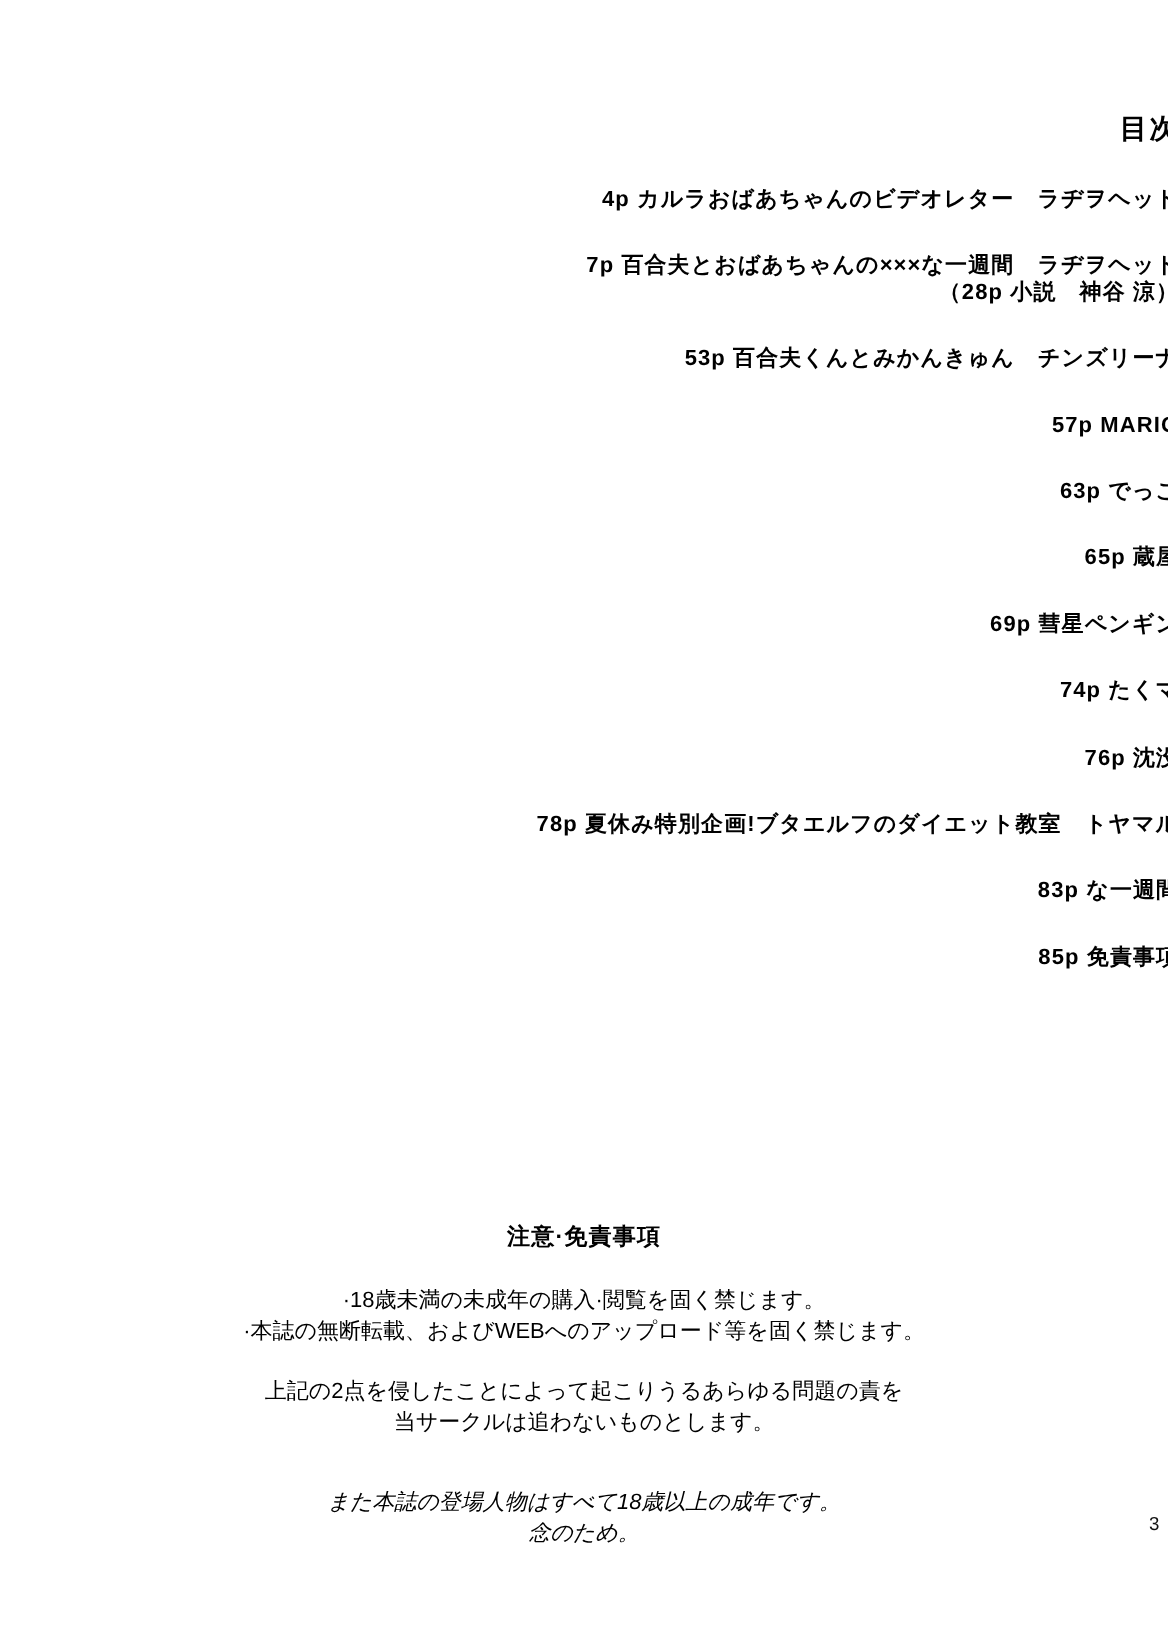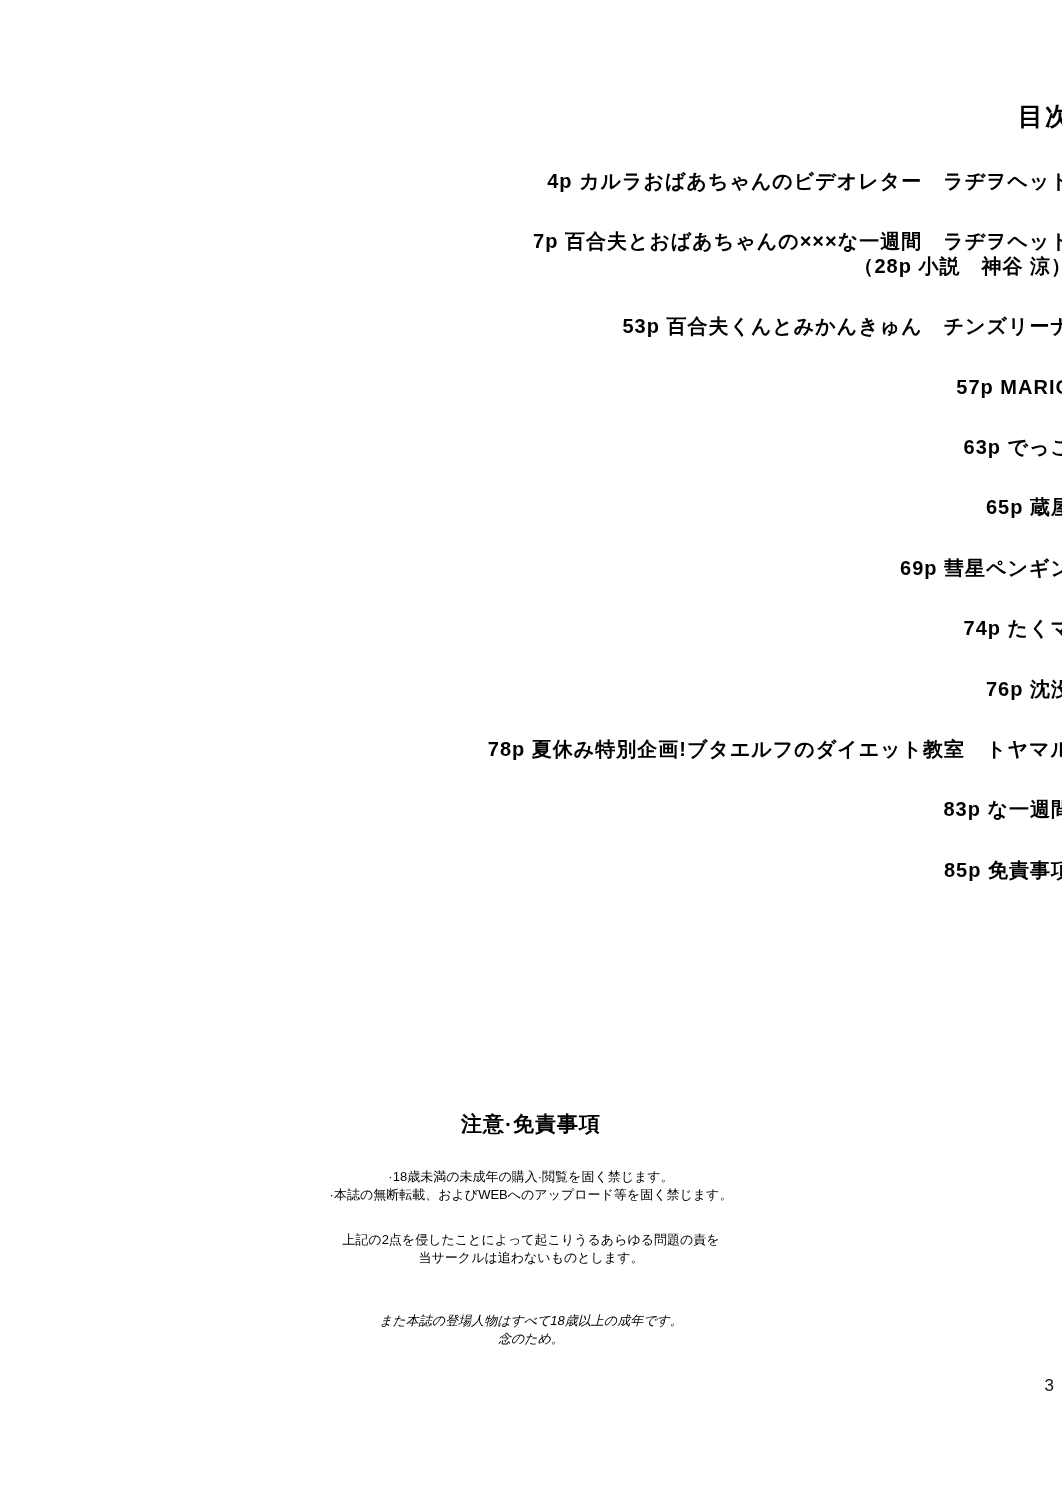--- a/index.html
+++ b/index.html
@@ -58,21 +58,21 @@
     width: 1062px;
     text-align: center;
   }
   .notice-title {
     font-size: 21px;
     font-weight: bold;
     margin: 0 0 30px 0;
     letter-spacing: 1px;
   }
   .notice-para {
-    font-size: 13px;
+    font-size: 20px;
     line-height: 1.42;
     margin: 0 0 26px 0;
     white-space: pre-line;
   }
   .notice-para.tight {
     margin-bottom: 26px;
   }
   .notice-para.last {
     margin-top: 44px;
     margin-bottom: 0;

